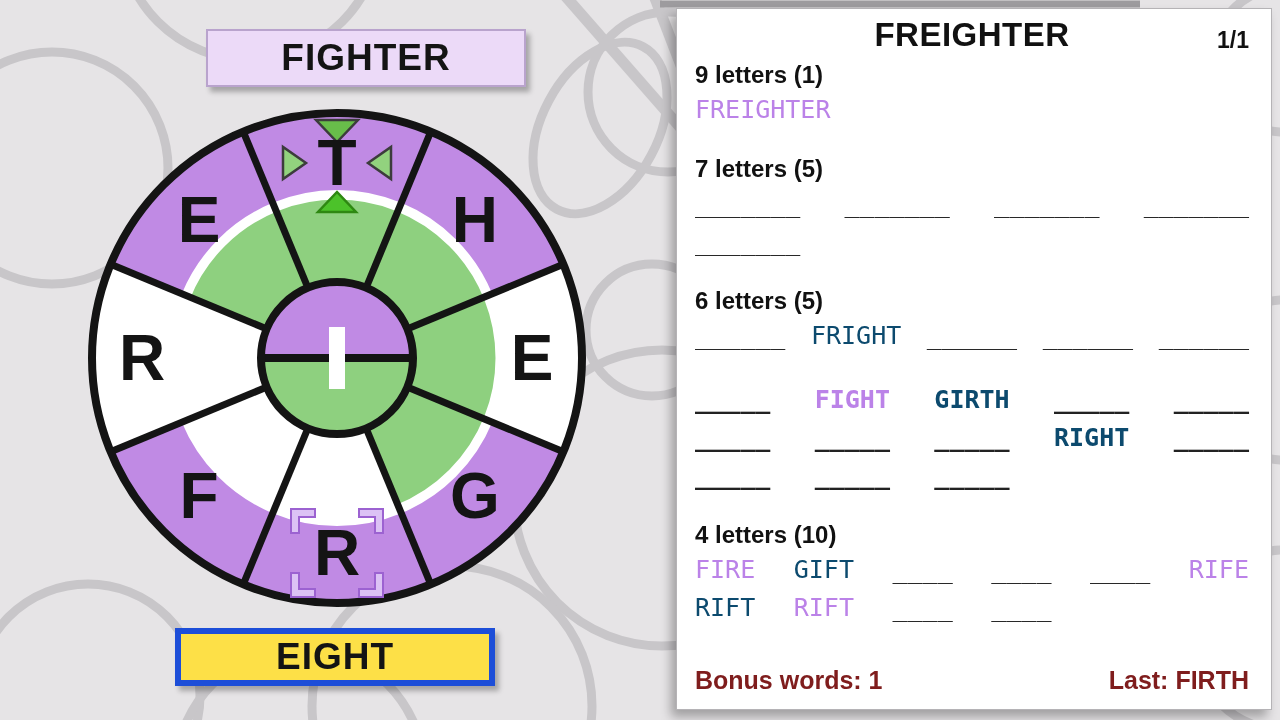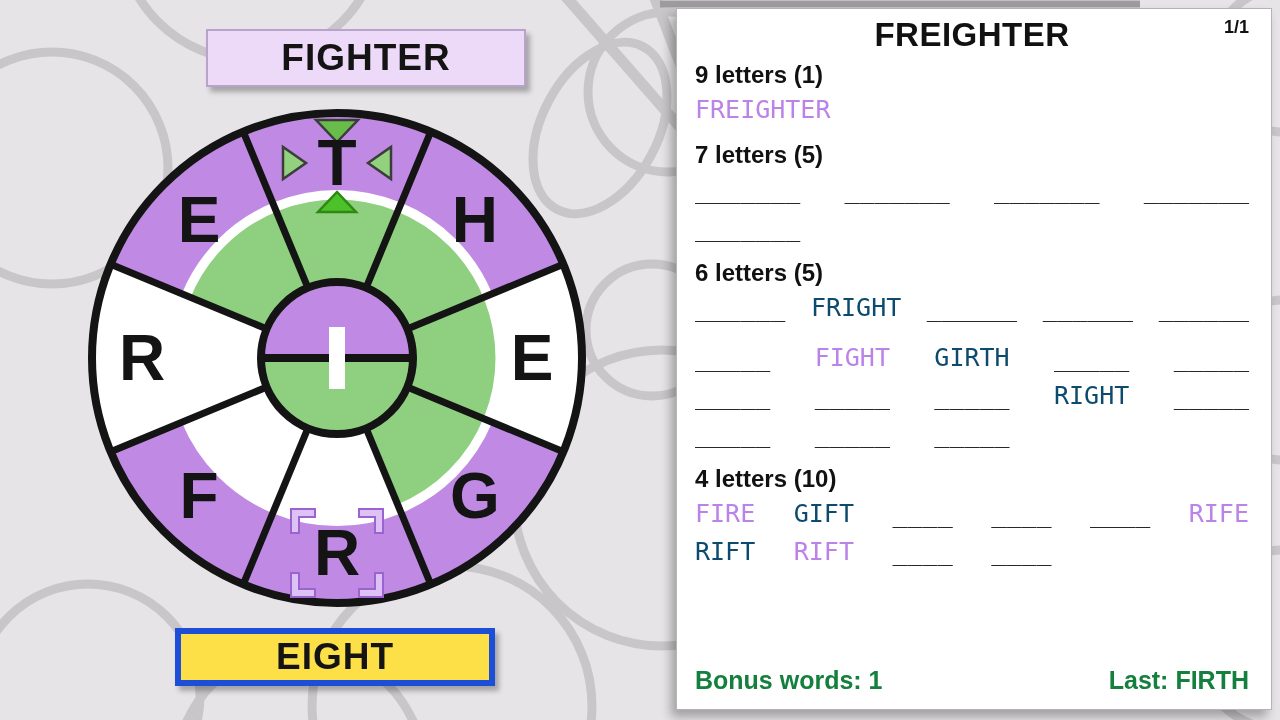--- a/index.html
+++ b/index.html
@@ -38,38 +38,38 @@
     box-shadow:-5px 7px 10px rgba(0,0,0,0.30);
     display:flex;flex-direction:column;
     padding:8px 22px 14px 18px;
   }
   .panel-head{position:relative;height:36px;}
   .panel-title{
     position:absolute;left:0;right:0;text-align:center;
     font-size:33px;font-weight:bold;color:#111;letter-spacing:0.5px;line-height:36px;
   }
   .panel-page{
-    position:absolute;right:0;top:0;font-size:18px;font-weight:bold;color:#111;
-  }
-  .section{margin-top:12px;}
+    position:absolute;right:0;top:10px;font-size:23px;font-weight:bold;color:#111;
+  }
+  .section{margin-top:26px;}
   .section.first{margin-top:8px;}
   .sec-header{font-size:24px;font-weight:bold;color:#111;line-height:28px;}
   .words{
     display:grid;justify-content:space-between;align-items:start;
     margin-top:2px;row-gap:0;
     font-family:"DejaVu Sans Mono",monospace;
     font-size:25px;line-height:38px;
   }
   .word{white-space:pre;}
   .word.purple{color:#bb82e8;}
   .word.green{color:#0c4a6e;}
   .word.blank{color:#222222;text-align:right;}
   .panel-footer{
     margin-top:auto;display:flex;justify-content:space-between;
-    font-size:25px;font-weight:bold;color:#15803d;line-height:30px;
+    font-size:25px;font-weight:bold;color:#7f1d1d;line-height:30px;
   }
 </style>
 </head>
 <body>
 
 <div class="stage">
 
   <svg class="bg-pattern" viewBox="0 0 1280 720" fill="none" stroke="#c8c6c9" stroke-width="9">
     <circle cx="52" cy="168" r="116"></circle>
     <circle cx="250" cy="-70" r="130"></circle>
@@ -188,21 +188,21 @@
           <div class="sec-header">6 letters (5)</div>
           <div class="words" style="grid-template-columns: repeat(5, max-content);">
             <span class="word blank">______</span>
             <span class="word green">FRIGHT</span>
             <span class="word blank">______</span>
             <span class="word blank">______</span>
             <span class="word blank">______</span>
           </div>
         </div>
         <div class="section">
-          <div class="words" style="grid-template-columns: repeat(5, max-content);">
+          <div class="words" style="grid-template-columns: repeat(5, max-content); font-weight: bold;">
             <span class="word blank">_____</span>
             <span class="word purple">FIGHT</span>
             <span class="word green">GIRTH</span>
             <span class="word blank">_____</span>
             <span class="word blank">_____</span>
             <span class="word blank">_____</span>
             <span class="word blank">_____</span>
             <span class="word blank">_____</span>
             <span class="word green">RIGHT</span>
             <span class="word blank">_____</span>

